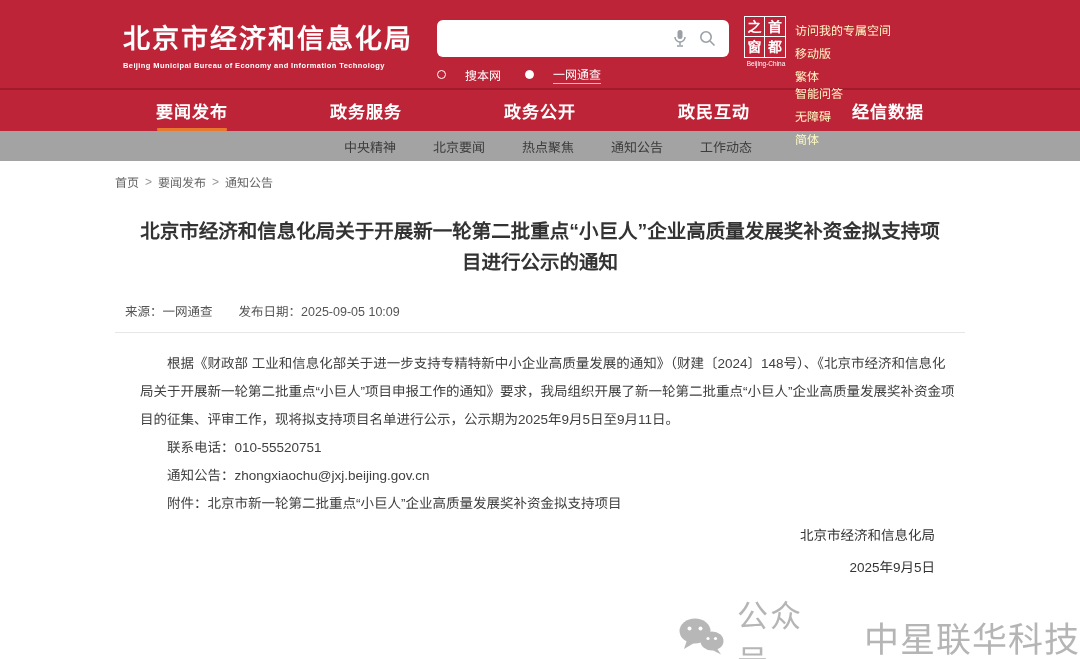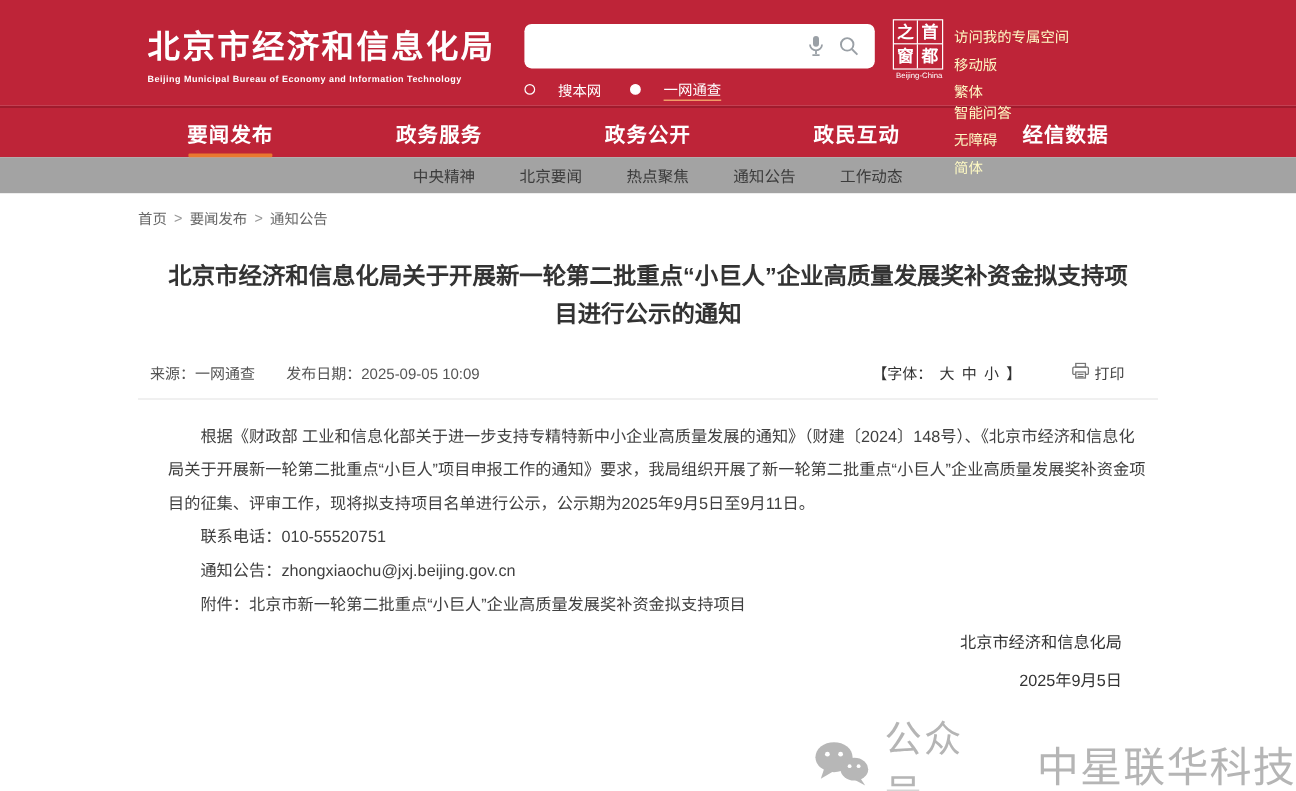--- a/index.html
+++ b/index.html
@@ -181,41 +181,20 @@
 
     <h1 class="article-title">北京市经济和信息化局关于开展新一轮第二批重点“小巨人”企业高质量发展奖补资金拟支持项目进行公示的通知</h1>
 
     <div class="meta-row">
       <div class="meta-left">
         <span>
           <span>来源：</span><span>一网通查</span>
         </span>
         <span>
           <span>发布日期：</span><span>2025-09-05 10:09</span>
-        </span>
-      </div>
-      <div class="meta-right">
-        <span class="font-sizer">
-          <span>【字体：</span>
-          <span class="font-opt">大</span>
-          <span class="font-opt">中</span>
-          <span class="font-opt">小</span>
-          <span>】</span>
-        </span>
-        <span class="print-btn">
-          <span>
-            <svg width="15" height="14" viewBox="0 0 15 14">
-              <rect x="3.5" y="0.8" width="8" height="3.2" fill="none" stroke="#777" stroke-width="1.1"></rect>
-              <rect x="1" y="4" width="13" height="6" rx="1" fill="none" stroke="#777" stroke-width="1.1"></rect>
-              <rect x="3.5" y="8" width="8" height="5" fill="#fff" stroke="#777" stroke-width="1.1"></rect>
-              <line x1="5" y1="10" x2="10" y2="10" stroke="#777" stroke-width="1"></line>
-              <line x1="5" y1="11.8" x2="10" y2="11.8" stroke="#777" stroke-width="1"></line>
-            </svg>
-          </span>
-          <span>打印</span>
         </span>
       </div>
     </div>
 
     <hr class="meta-divider">
 
     <div class="article-body">
       <p class="indent">根据《财政部 工业和信息化部关于进一步支持专精特新中小企业高质量发展的通知》（财建〔2024〕148号）、《北京市经济和信息化局关于开展新一轮第二批重点“小巨人”项目申报工作的通知》要求，我局组织开展了新一轮第二批重点“小巨人”企业高质量发展奖补资金项目的征集、评审工作，现将拟支持项目名单进行公示，公示期为2025年9月5日至9月11日。</p>
       <p class="indent p-contact">联系电话：010-55520751</p>
       <p class="indent p-contact">通知公告：zhongxiaochu@jxj.beijing.gov.cn</p>

